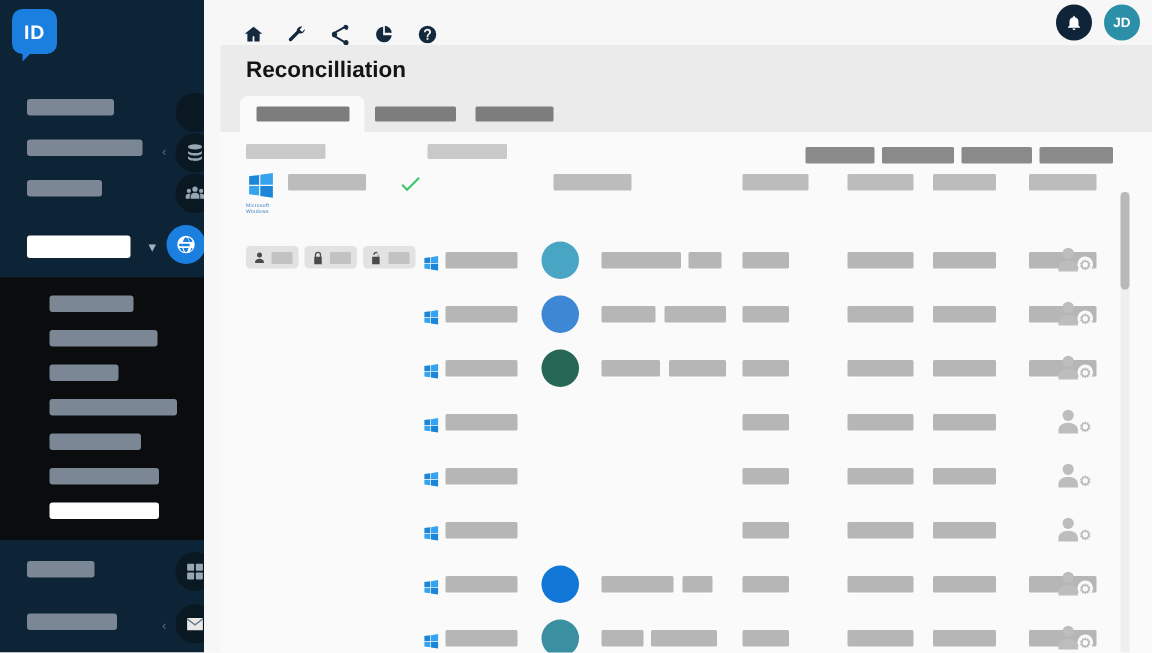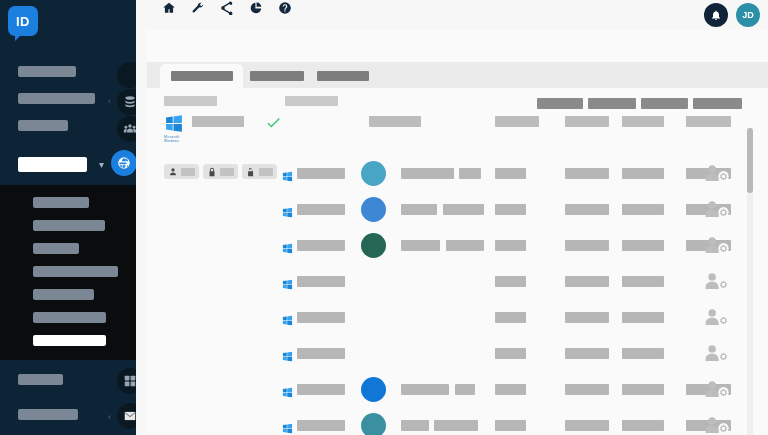--- a/index.html
+++ b/index.html
@@ -58,21 +58,21 @@
   #sb-menu .mi{ position:absolute; height:11px; border-radius:2px; background:#7b8794; }
   #sb-menu .mi.sel{ background:#ffffff; }
 
   #sb-bottom{ position:absolute; left:0; top:364px; width:147px; }
 
   
   #main{ position:absolute; left:147px; top:0; width:621px; height:435px; background:#fafafa; }
 
   #toolbar{
     position:absolute; left:0; top:0; width:621px; height:30px;
-    background:#f7f7f7; display:flex; align-items:flex-start;
+    background:#f7f7f7; display:flex; align-items:flex-end;
   }
   .tb-ico{ margin-left:14px; width:15px;height:15px; display:flex;align-items:center;justify-content:center;}
   .tb-ico svg{ width:14px;height:14px; fill:#14293d; }
   #tb-right{ position:absolute; right:8px; top:3px; display:flex; gap:8px; align-items:center;}
   #bell{ width:24px;height:24px;border-radius:50%;background:#0f2438;display:flex;align-items:center;justify-content:center;}
   #bell svg{width:12px;height:12px;fill:#ffffff;}
   #avatar{
     width:24px;height:24px;border-radius:50%;background:#2c8fa8;color:#fff;
     font-size:9px;font-weight:bold;display:flex;align-items:center;justify-content:center;
   }
@@ -255,20 +255,23 @@
         <svg viewBox="0 0 24 24">
             <path d="M12 22a2 2 0 002-2h-4a2 2 0 002 2zm6-6v-5a6 6 0 00-5-5.9V4a1 1 0 10-2 0v1.1A6 6 0 006 11v5l-2 2v1h16v-1l-2-2z"></path>
           </svg>
       </div>
       <div id="avatar">
         <span>JD</span>
       </div>
     </div>
   </div>
 
+  <div id="titlebar">
+    <div id="page-title">Reconcilliation</div>
+  </div>
 
   <div id="tabstrip">
       <div class="tab active" style="left: 13px; width: 83px;">
         <div class="tbar" style="width: 62px;"></div>
       </div>
       <div class="tab" style="left: 96px; width: 68px;">
         <div class="tbar" style="width: 54px;"></div>
       </div>
       <div class="tab" style="left: 164px; width: 64px;">
         <div class="tbar" style="width: 52px;"></div>

